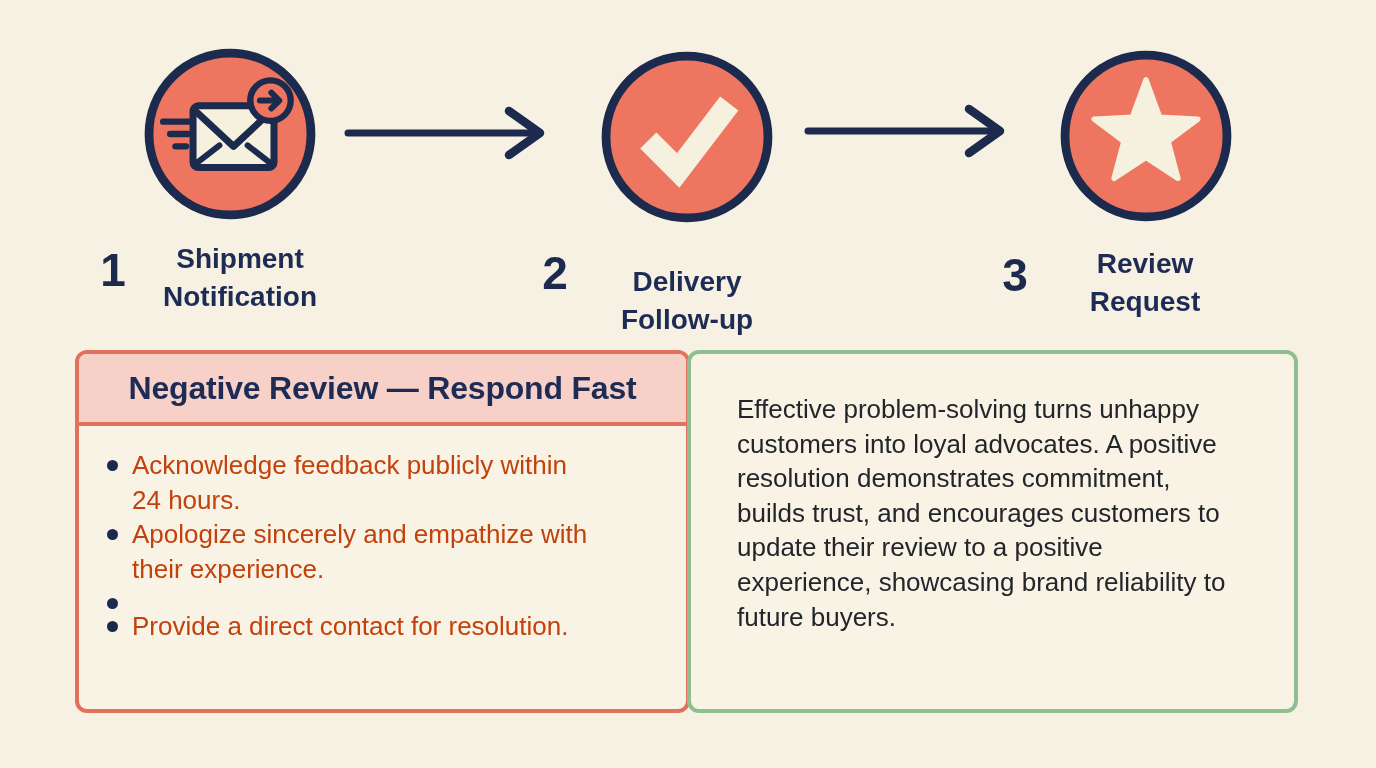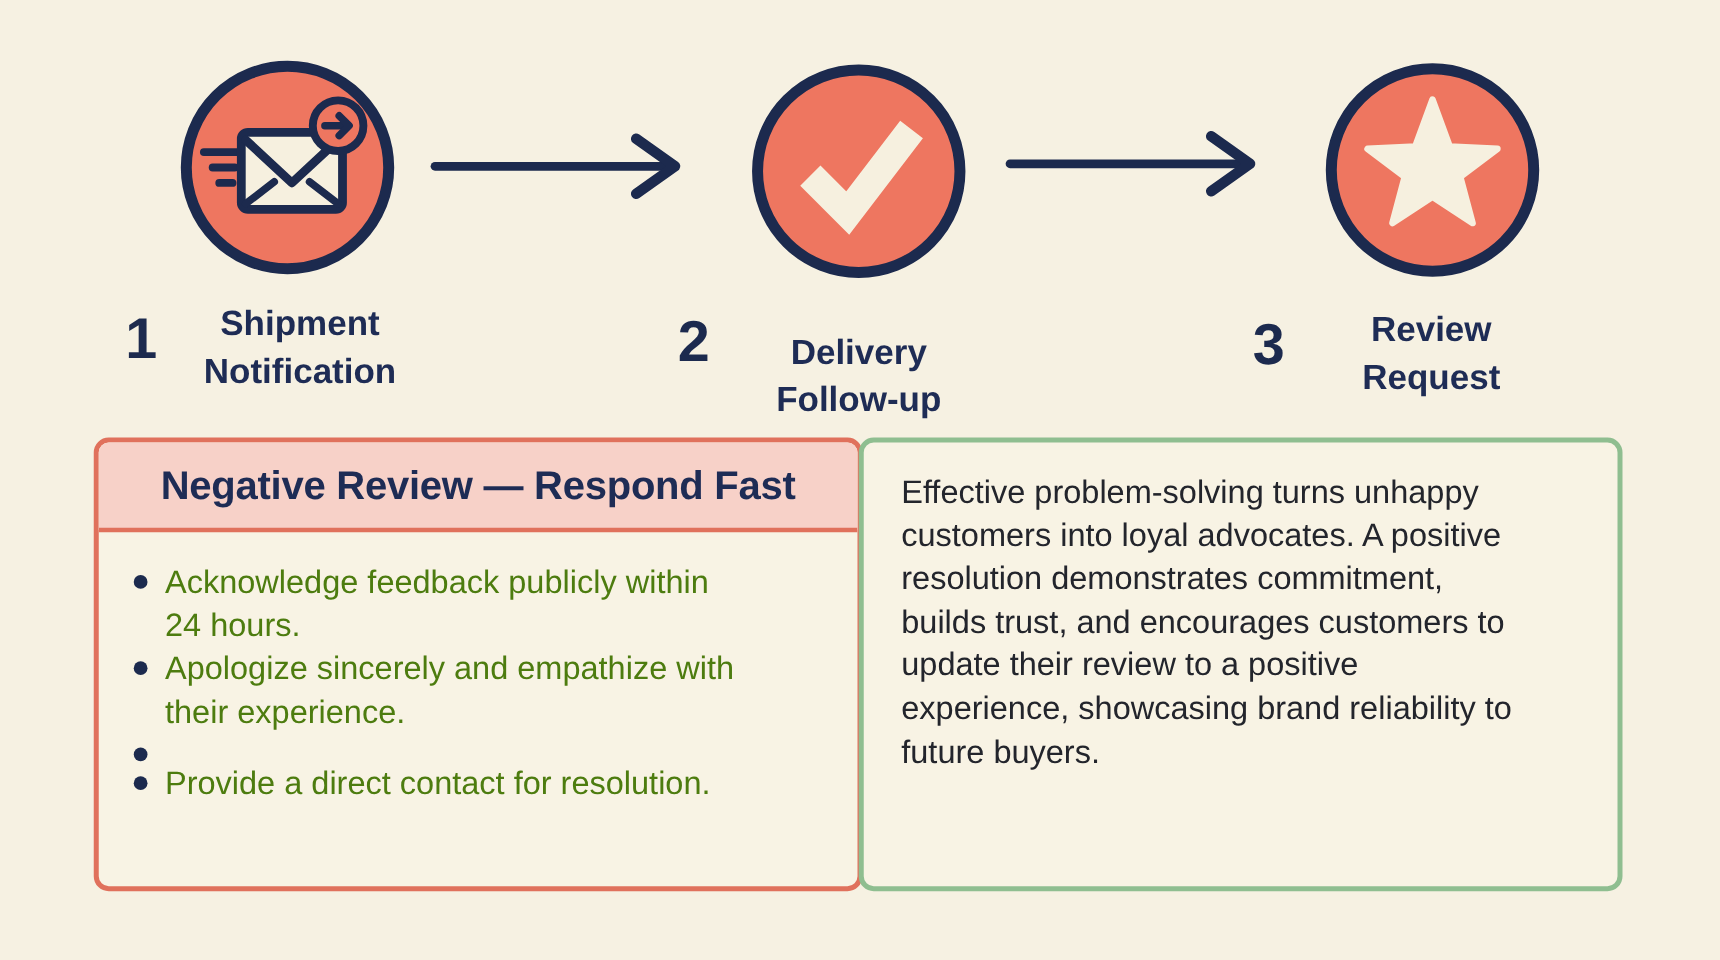--- a/index.html
+++ b/index.html
@@ -27,23 +27,23 @@
   .panel-header{
     height:68px;display:flex;align-items:center;justify-content:center;
     font-size:32px;font-weight:700;color:#1e2c55;
     border-radius:8px 8px 0 0;letter-spacing:-0.2px;
   }
   .panel-left .panel-header{background:#f7d1c8;border-bottom:4px solid #e0715c;}
   .panel-right .panel-header{background:#cfe8d0;border-bottom:4px solid #8fbe90;}
   .bullets{list-style:none;margin:0;padding:22px 18px 0 28px;}
   .bullets li{display:flex;gap:14px;align-items:flex-start;}
   .dot{width:11px;height:11px;border-radius:50%;background:#1c2a4e;margin-top:12px;flex:none;}
-  .bullet-text{font-size:26px;line-height:34.5px;color:#4d7c0f;white-space:pre-line;}
+  .bullet-text{font-size:26px;line-height:34.5px;color:#c2410c;white-space:pre-line;}
   .panel-body-text{
-    margin:0;padding:22px 20px 0 30px;
+    margin:16px;padding:22px 20px 0 30px;
     font-size:26px;line-height:34.6px;color:#23252c;white-space:pre-line;
   }
 </style>
 </head>
 <body>
 
 <div class="stage">
 
   <svg class="circle-icon" style="left:142px;top:46px;" viewBox="0 0 100 100">
     <circle cx="50" cy="50" r="46" fill="#ee7660" stroke="#1c2a4e" stroke-width="5"></circle>

